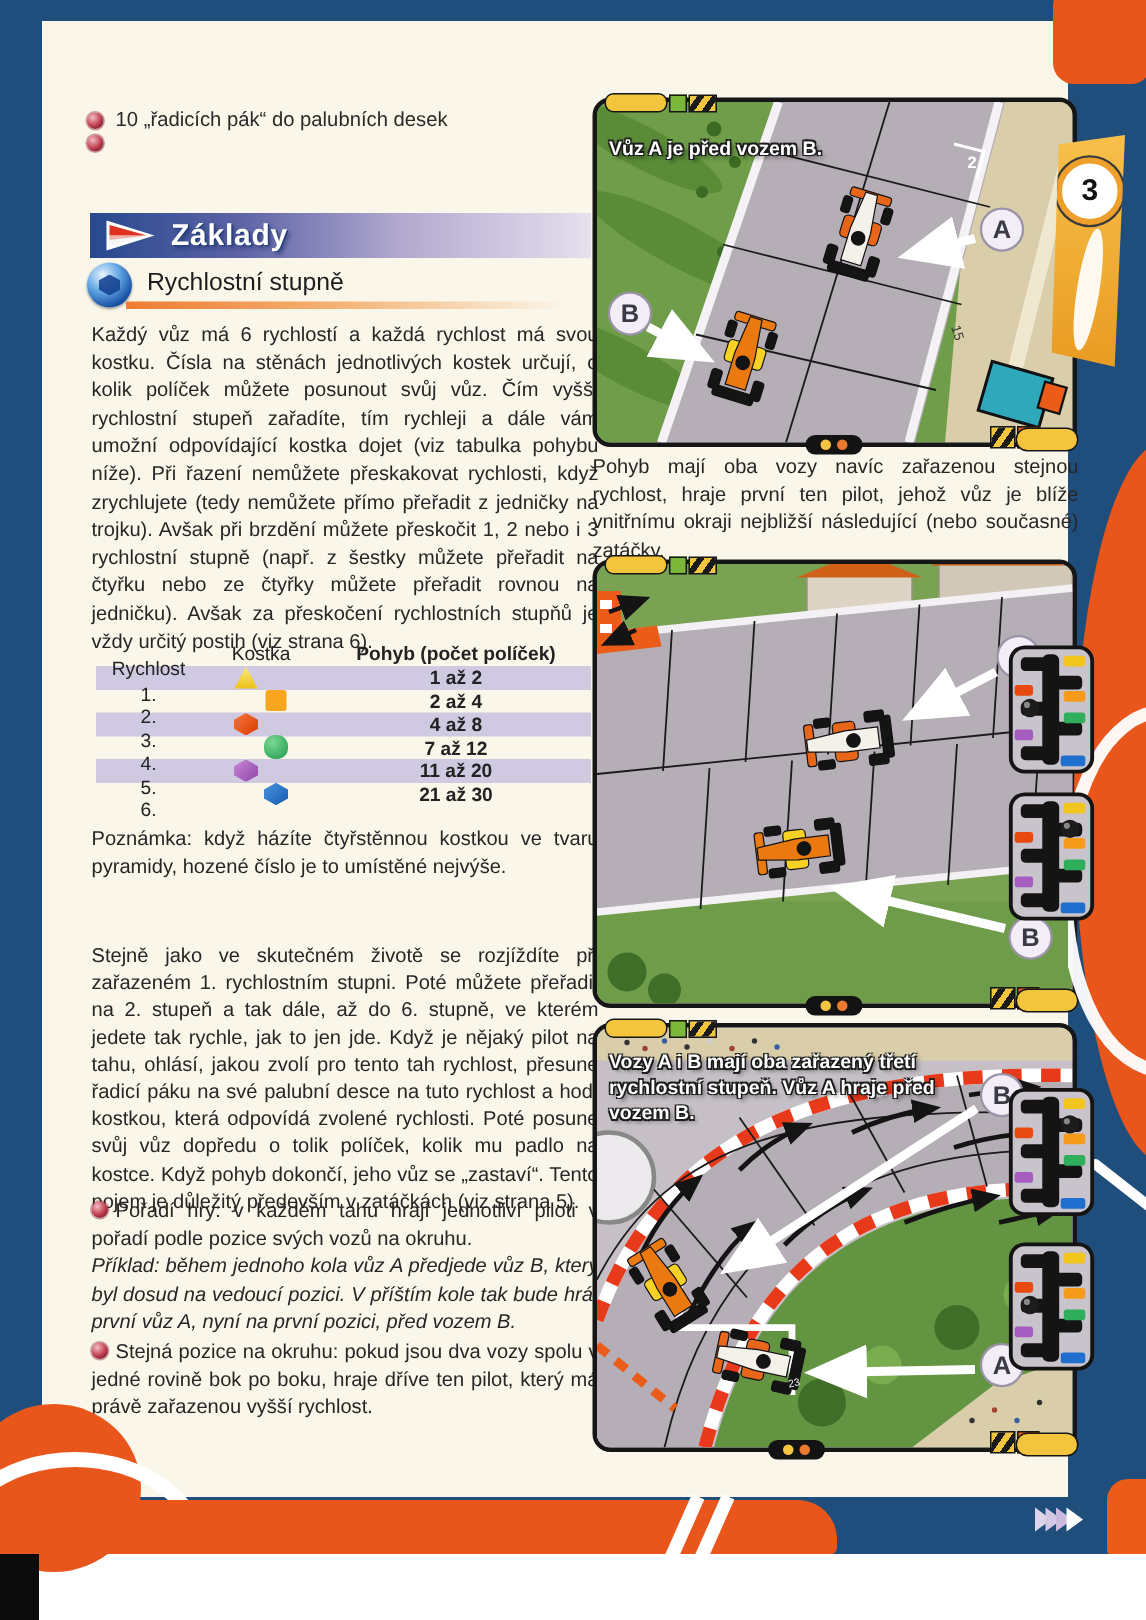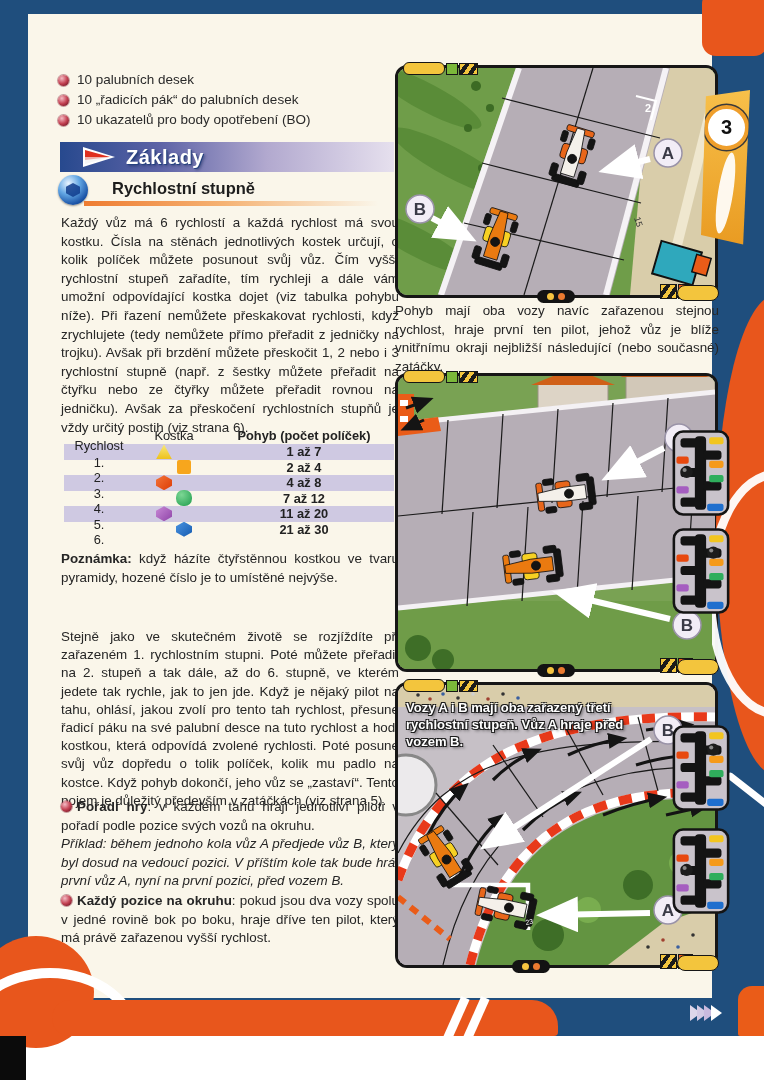--- a/index.html
+++ b/index.html
@@ -39,35 +39,35 @@
   .footer-arrows{position:absolute;left:694px;top:1005px;display:flex;align-items:center;}
   .arr{width:0;height:0;border-top:8px solid transparent;border-bottom:8px solid transparent;margin-left:-4px;}
   
   .bullets{position:absolute;left:30px;top:56px;width:336px;font-size:13.5px;line-height:20px;color:#2a2a2a;}
   .bullets .row{display:flex;align-items:center;gap:8px;}
   .sphere-red{flex:0 0 auto;width:11px;height:11px;border-radius:50%;
       background:radial-gradient(circle at 35% 30%,#f3bcc4,#c44354 50%,#7a1626 85%);
       box-shadow:0 0 0 1px rgba(120,20,40,.4);}
   .banner{position:absolute;left:32px;top:128px;width:334px;height:30px;
       background:linear-gradient(90deg,#27498e 0%,#5d63a6 30%,#b2a9cf 62%,#e6e0ee 100%);
-      display:flex;align-items:center;gap:10px;padding-left:22px;box-sizing:border-box;}
+      display:flex;align-items:center;gap:10px;padding-left:10px;box-sizing:border-box;}
   .banner-title{color:#fff;font-size:20px;font-weight:700;letter-spacing:.5px;
       text-shadow:1px 1px 0 #24407e,2px 2px 3px rgba(20,40,90,.6);}
   .subhead{position:absolute;left:30px;width:336px;height:32px;}
   .subhead .line{position:absolute;left:26px;right:0;top:24px;height:5px;
       background:linear-gradient(90deg,#ee7c31,#f5b273 45%,rgba(246,200,150,0) 95%);}
-  .subhead .txt{position:absolute;left:54px;top:2px;font-size:16.5px;font-weight:700;color:#1d1d1d;}
+  .subhead .txt{position:absolute;left:40px;top:2px;font-size:16.5px;font-weight:400;color:#1d1d1d;}
   .orb{position:absolute;left:0;top:-2px;width:30px;height:30px;border-radius:50%;
       background:radial-gradient(circle at 35% 28%,#eaf5ff,#63a7e4 38%,#1c55a8 72%,#0d336f);
       box-shadow:0 1px 2px rgba(0,0,0,.4);}
   .orb::after{content:"";position:absolute;left:8px;top:8px;width:14px;height:14px;
       background:rgba(16,60,140,.85);
       clip-path:polygon(50% 0,100% 27%,100% 73%,50% 100%,0 73%,0 27%);}
   .para{position:absolute;font-size:13.4px;line-height:18.6px;color:#262626;text-align:justify;}
-  .b{font-weight:700;}
+  .b{font-weight:400;}
   .italic{font-style:italic;}
   
   .speed-table{position:absolute;left:36px;top:412px;width:330px;font-size:12.8px;color:#222;}
   .t-head{display:flex;height:18px;align-items:center;}
   .t-row{display:flex;height:15.5px;align-items:center;}
   .t-row.striped{background:#cfc9e2;}
   .c1{width:70px;text-align:center;margin-top:21px;}
   .c2{width:80px;display:flex;justify-content:center;align-items:center;}
   .c3{flex:1;text-align:center;font-weight:bold;}
   .die{display:inline-block;width:16px;height:15px;}
@@ -102,29 +102,24 @@
 </head>
 <body>
 
 <div class="stage">
   <div class="page">
     <div class="content">
 
       <div class="bullets">
         <div class="row">
           <span class="sphere-red"></span>
-          <span>10 palubních desek</span>
+          <span>10 „řadicích pák“ do palubních desek</span>
         </div>
         <div class="row">
           <span class="sphere-red"></span>
-          <span>10 „řadicích pák“ do palubních desek</span>
-        </div>
-        <div class="row">
-          <span class="sphere-red"></span>
-          <span>10 ukazatelů pro body opotřebení (BO)</span>
         </div>
       </div>
 
       <div class="banner">
         <svg width="34" height="24" viewBox="0 0 34 24">
           <polygon points="1,2 33,12 1,22" fill="#fff"></polygon>
           <polygon points="3,5 28,12 3,12" fill="#e03020"></polygon>
           <polygon points="3,12 28,12 3,19" fill="#f6f6f6"></polygon>
           <polygon points="3,9 28,12 3,15" fill="#e03020" opacity=".35"></polygon>
         </svg>
@@ -143,21 +138,21 @@
         <div class="t-head">
           <span class="c1">Rychlost</span>
           <span class="c2">Kostka</span>
           <span class="c3">Pohyb (počet políček)</span>
         </div>
         <div class="t-row striped">
           <span class="c1">1.</span>
           <span class="c2">
               <i class="die die1 shift-l"></i>
             </span>
-          <span class="c3">1 až 7</span>
+          <span class="c3">1 až 2</span>
         </div>
         <div class="t-row">
           <span class="c1">2.</span>
           <span class="c2">
               <i class="die die2 shift-r"></i>
             </span>
           <span class="c3">2 až 4</span>
         </div>
         <div class="t-row striped">
           <span class="c1">3.</span>
@@ -195,21 +190,21 @@
 
 
       <div class="para" style="left:33px;top:614px;width:338px;line-height:18.2px">Stejně jako ve skutečném životě se rozjíždíte při zařazeném 1. rychlostním stupni. Poté můžete přeřadit na 2. stupeň a tak dále, až do 6. stupně, ve kterém jedete tak rychle, jak to jen jde. Když je nějaký pilot na tahu, ohlásí, jakou zvolí pro tento tah rychlost, přesune řadicí páku na své palubní desce na tuto rychlost a hodí kostkou, která odpovídá zvolené rychlosti. Poté posune svůj vůz dopředu o tolik políček, kolik mu padlo na kostce. Když pohyb dokončí, jeho vůz se „zastaví“. Tento pojem je důležitý především v zatáčkách (viz strana 5).</div>
 
       <div class="para" style="left:33px;top:784px;width:338px">
         <span class="sphere-red" style="display:inline-block;vertical-align:-1px;margin-right:5px"></span><span class="b">Pořadí hry</span><span>: v každém tahu hrají jednotliví piloti v pořadí podle pozice svých vozů na okruhu.</span>
         <div class="italic">Příklad: během jednoho kola vůz A předjede vůz B, který byl dosud na vedoucí pozici. V příštím kole tak bude hrát první vůz A, nyní na první pozici, před vozem B.</div>
       </div>
 
       <div class="para" style="left:33px;top:878px;width:338px">
-        <span class="sphere-red" style="display:inline-block;vertical-align:-1px;margin-right:5px"></span><span class="b">Každý pozice na okruhu</span><span>: pokud jsou dva vozy spolu v jedné rovině bok po boku, hraje dříve ten pilot, který má právě zařazenou vyšší rychlost.</span>
+        <span class="sphere-red" style="display:inline-block;vertical-align:-1px;margin-right:5px"></span><span class="b">Stejná pozice na okruhu</span><span>: pokud jsou dva vozy spolu v jedné rovině bok po boku, hraje dříve ten pilot, který má právě zařazenou vyšší rychlost.</span>
       </div>
 
       <div class="figure" style="left:367px;top:51px;height:227px">
         <div class="fig-clip">
           <svg width="317" height="227" viewBox="0 0 317 227">
             <defs>
               <marker id="aw1" markerWidth="8" markerHeight="8" refX="5" refY="3" orient="auto">
                 <polygon points="0,0 7,3 0,6" fill="#fff"></polygon>
               </marker>
             </defs>
@@ -269,20 +264,21 @@
             </g>
 
             <line x1="252" y1="91" x2="212" y2="101" stroke="#fff" stroke-width="6" marker-end="url(#aw1)"></line>
             <circle cx="270" cy="85" r="14" fill="#f2edf6" stroke="#9a93a8" stroke-width="1.5"></circle>
             <text x="270" y="85" dy=".35em" text-anchor="middle" font-size="17" font-weight="bold" fill="#3a3a46">A</text>
             <line x1="34" y1="150" x2="68" y2="168" stroke="#fff" stroke-width="6" marker-end="url(#aw1)"></line>
             <circle cx="22" cy="141" r="14" fill="#f2edf6" stroke="#9a93a8" stroke-width="1.5"></circle>
             <text x="22" y="141" dy=".35em" text-anchor="middle" font-size="17" font-weight="bold" fill="#3a3a46">B</text>
           </svg>
         </div>
+        <div class="caption" style="left:8px;top:22px;width:250px">Vůz A je před vozem B.</div>
         <span class="tab-tl"></span>
         <span class="tab-green"></span>
         <span class="tab-hazard"></span>
         <span class="bump">
             <i style="background:#f5c440"></i>
             <i style="background:#ea7a30"></i>
           </span>
         <span class="haz-br"></span>
         <span class="org-br"></span>
         <span class="tab-br"></span>

